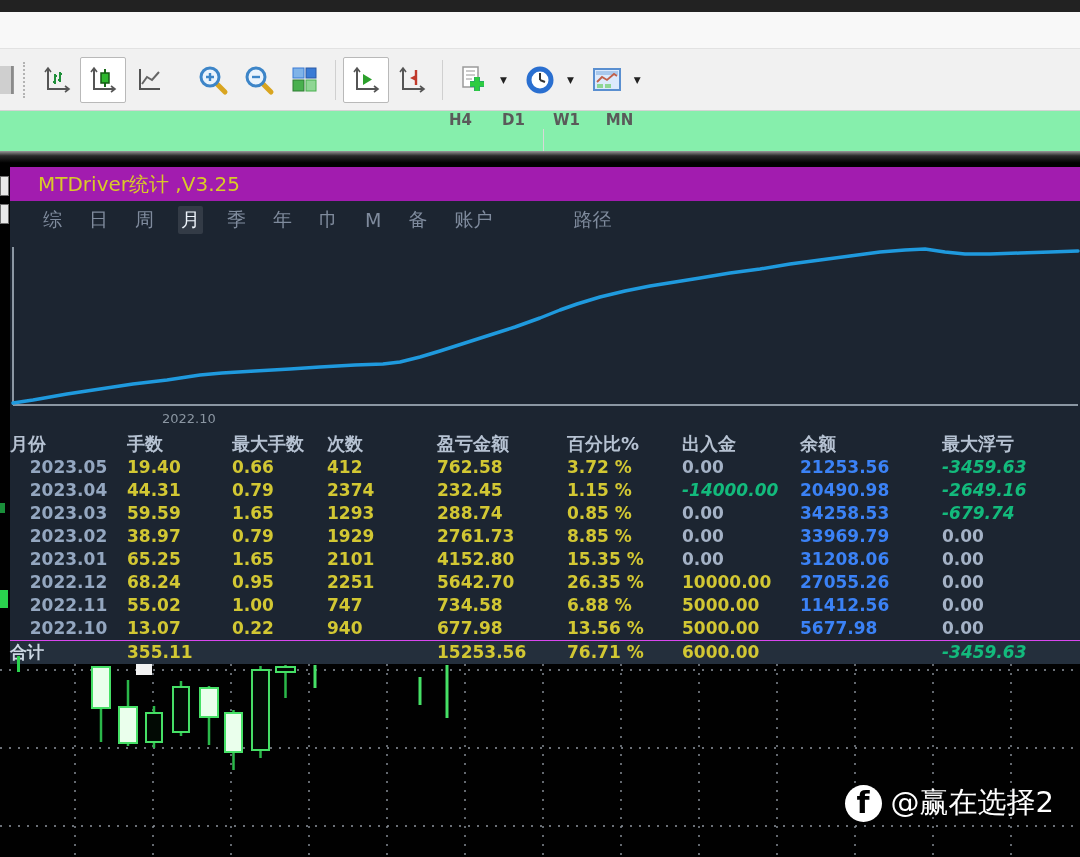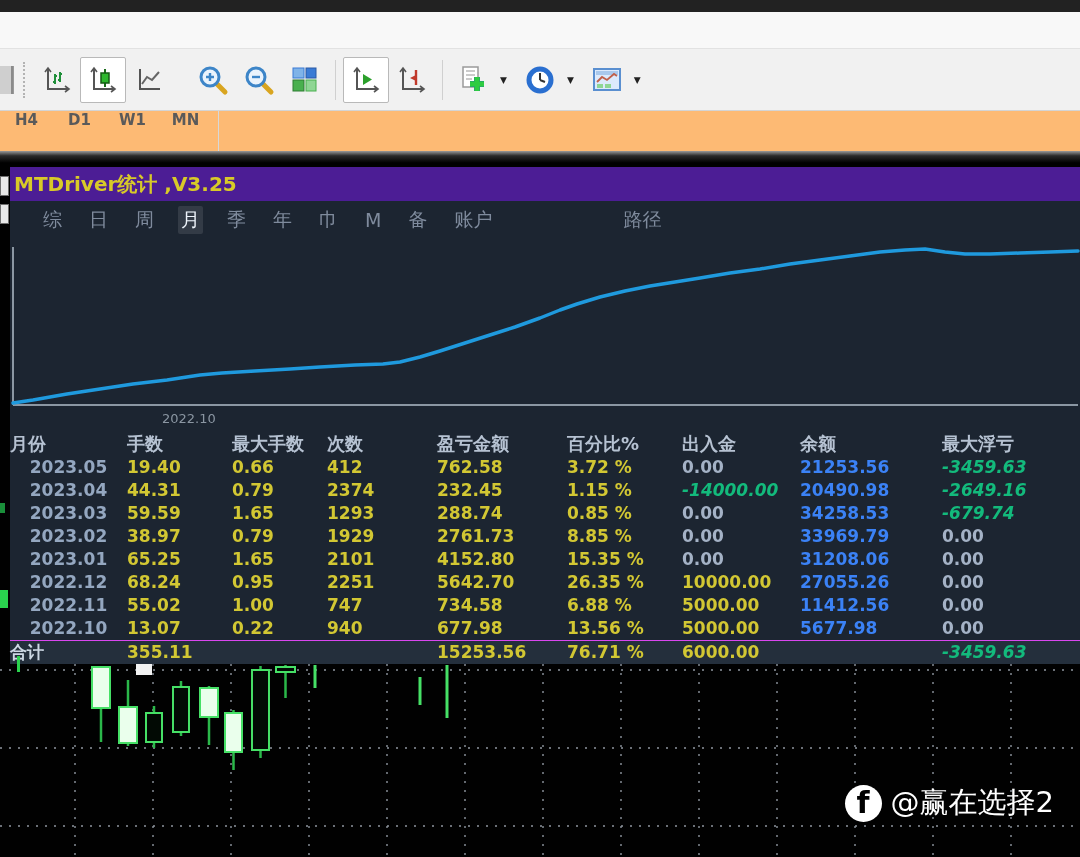--- a/index.html
+++ b/index.html
@@ -12,35 +12,35 @@
   .toolbar{position:absolute;left:0;top:37px;width:100%;height:61px;background:#f1f1f1;
            border-bottom:1px solid #d4d4d4;display:flex;align-items:center;}
   .tbtn{width:46px;height:46px;display:flex;align-items:center;justify-content:center;flex:0 0 auto;}
   .tbtn.active{background:#fff;border:1px solid #b9b9b9;border-radius:2px;box-sizing:border-box;}
   .tdrag{border-left:2px dotted #b3b3b3;height:36px;margin:0 9px;flex:0 0 auto;}
   .tsep{width:1px;height:40px;background:#d0d0d0;margin:0 7px;flex:0 0 auto;}
   .tgap{width:18px;flex:0 0 auto;}
   .darr{font-size:9px;color:#222;margin:0 10px 0 4px;flex:0 0 auto;}
   .frag{width:13px;height:28px;background:#cfcfcf;border-right:1px solid #999;flex:0 0 auto;
         box-shadow:inset -2px 0 0 #8a8a8a;}
-  .tf-row{position:absolute;left:0;top:99px;width:100%;height:52px;background:#fdba74;display:flex;}
+  .tf-row{position:absolute;left:0;top:99px;width:100%;height:52px;background:#86efac;display:flex;align-items:center;flex-direction:column;}
   .tf{font-size:15px;font-weight:bold;color:#5a5a5a;width:53px;text-align:center;flex:0 0 auto;}
   .tf-sep{width:1px;height:52px;background:#d8d8d8;margin-left:6px;}
   .chrome-edge{position:absolute;left:0;top:151px;width:100%;height:12px;
                background:linear-gradient(#9a9a9a,#2a2a2a 40%,#000);}
   
   .screen{position:absolute;left:0;top:163px;width:1080px;height:694px;background:#010101;}
   
   .panel{position:absolute;left:10px;top:4px;width:1070px;height:497px;background:#1c2531;z-index:2;}
-  .p-title{position:absolute;left:0;top:0;width:100%;height:34px;background:#4c1d95;
-           color:#d8ca28;font-size:20px;font-weight:bold;line-height:34px;padding-left:4px;box-sizing:border-box;}
+  .p-title{position:absolute;left:0;top:0;width:100%;height:34px;background:#a21caf;
+           color:#d8ca28;font-size:20px;font-weight:normal;line-height:34px;padding-left:28px;box-sizing:border-box;}
   .p-menu{position:absolute;left:0;top:34px;width:100%;height:38px;display:flex;align-items:center;padding-left:30px;box-sizing:border-box;}
   .m-item{color:#7f8b9d;font-size:19px;margin-right:21px;padding:1px 3px;}
   .m-item.active{color:#eef4fb;background:rgba(255,255,255,.10);border-radius:2px;}
-  .m-item.gapped{margin-left:104px;}
+  .m-item.gapped{margin-left:54px;}
   .equity{position:absolute;left:0;top:72px;width:1070px;height:192px;}
   
   .stats{position:absolute;left:0;top:265px;width:100%;}
   .row{display:grid;grid-template-columns:117px 105px 95px 110px 130px 115px 118px 142px 1fr;
        height:23px;line-height:23px;font-size:17px;font-weight:bold;white-space:nowrap;}
   .row.hdr{height:24px;line-height:24px;font-weight:bold;}
   .row.hdr span{color:#b6c2d2;font-size:18px;}
   .row.total{background:#242f3c;border-top:1px solid #d946ef;}
   .c-month{color:#94a7c0;text-align:center;} .c-yellow{color:#d2c733;} .c-gray{color:#a4b2c6;}
   .c-white{color:#3b82f6;} .c-green{color:#13ba7c;font-style:italic;} .c-label{color:#cdd8e4;}

